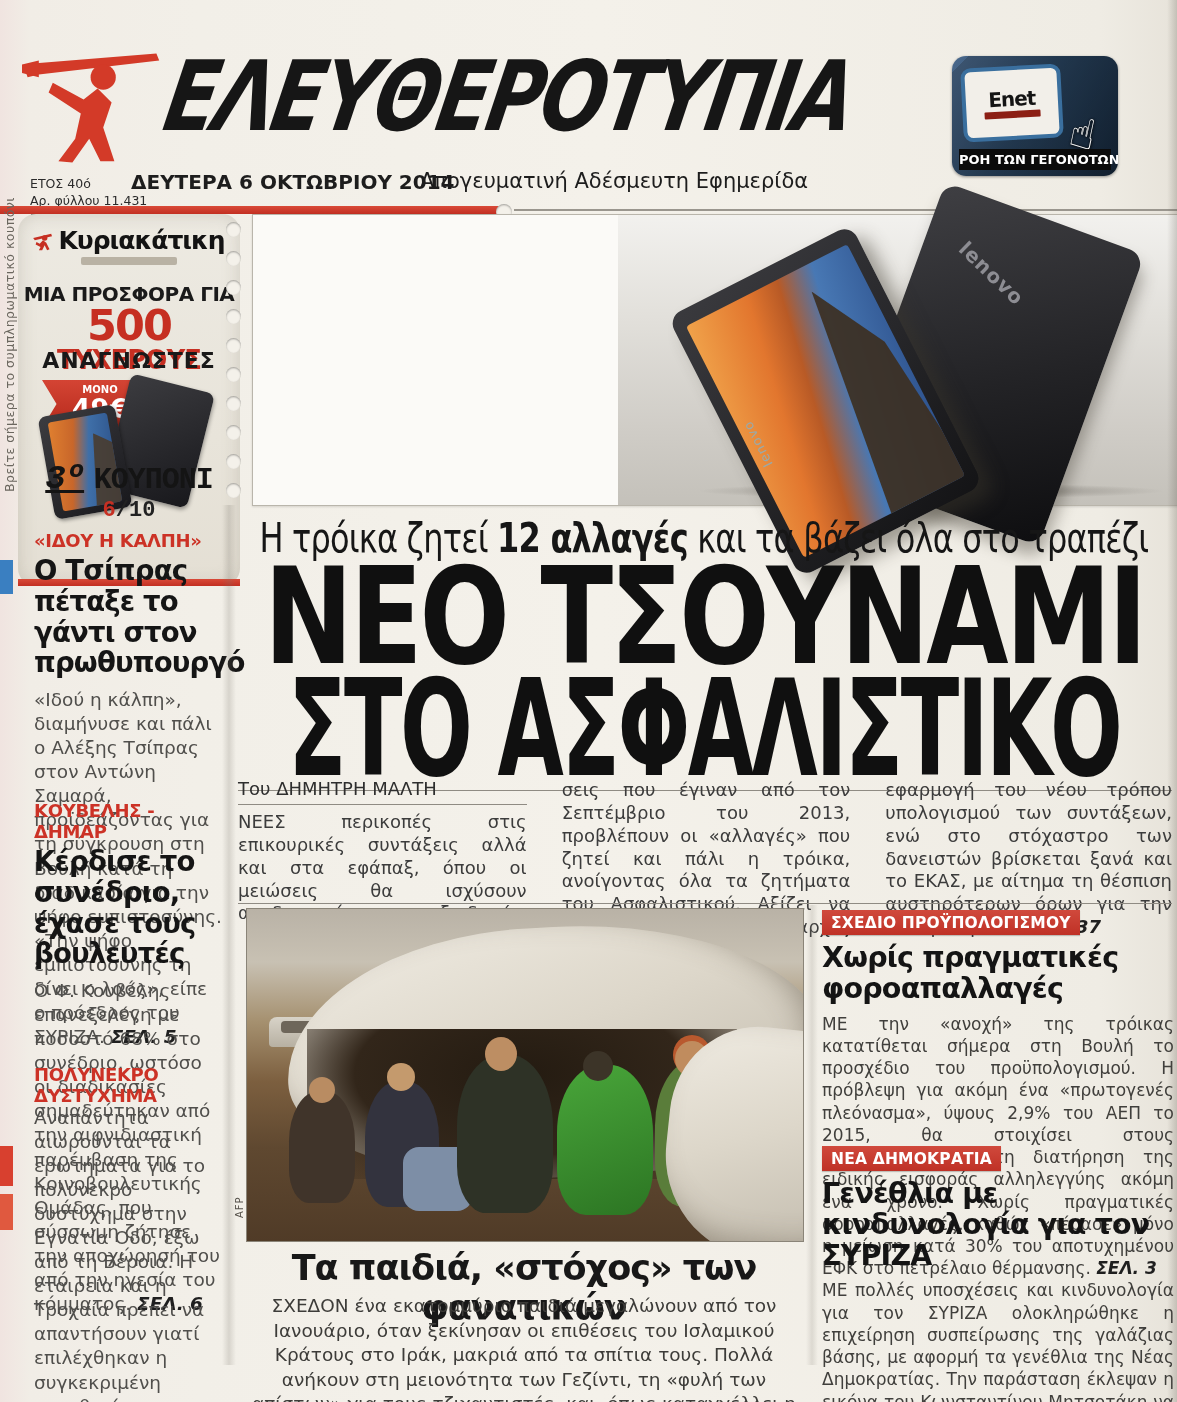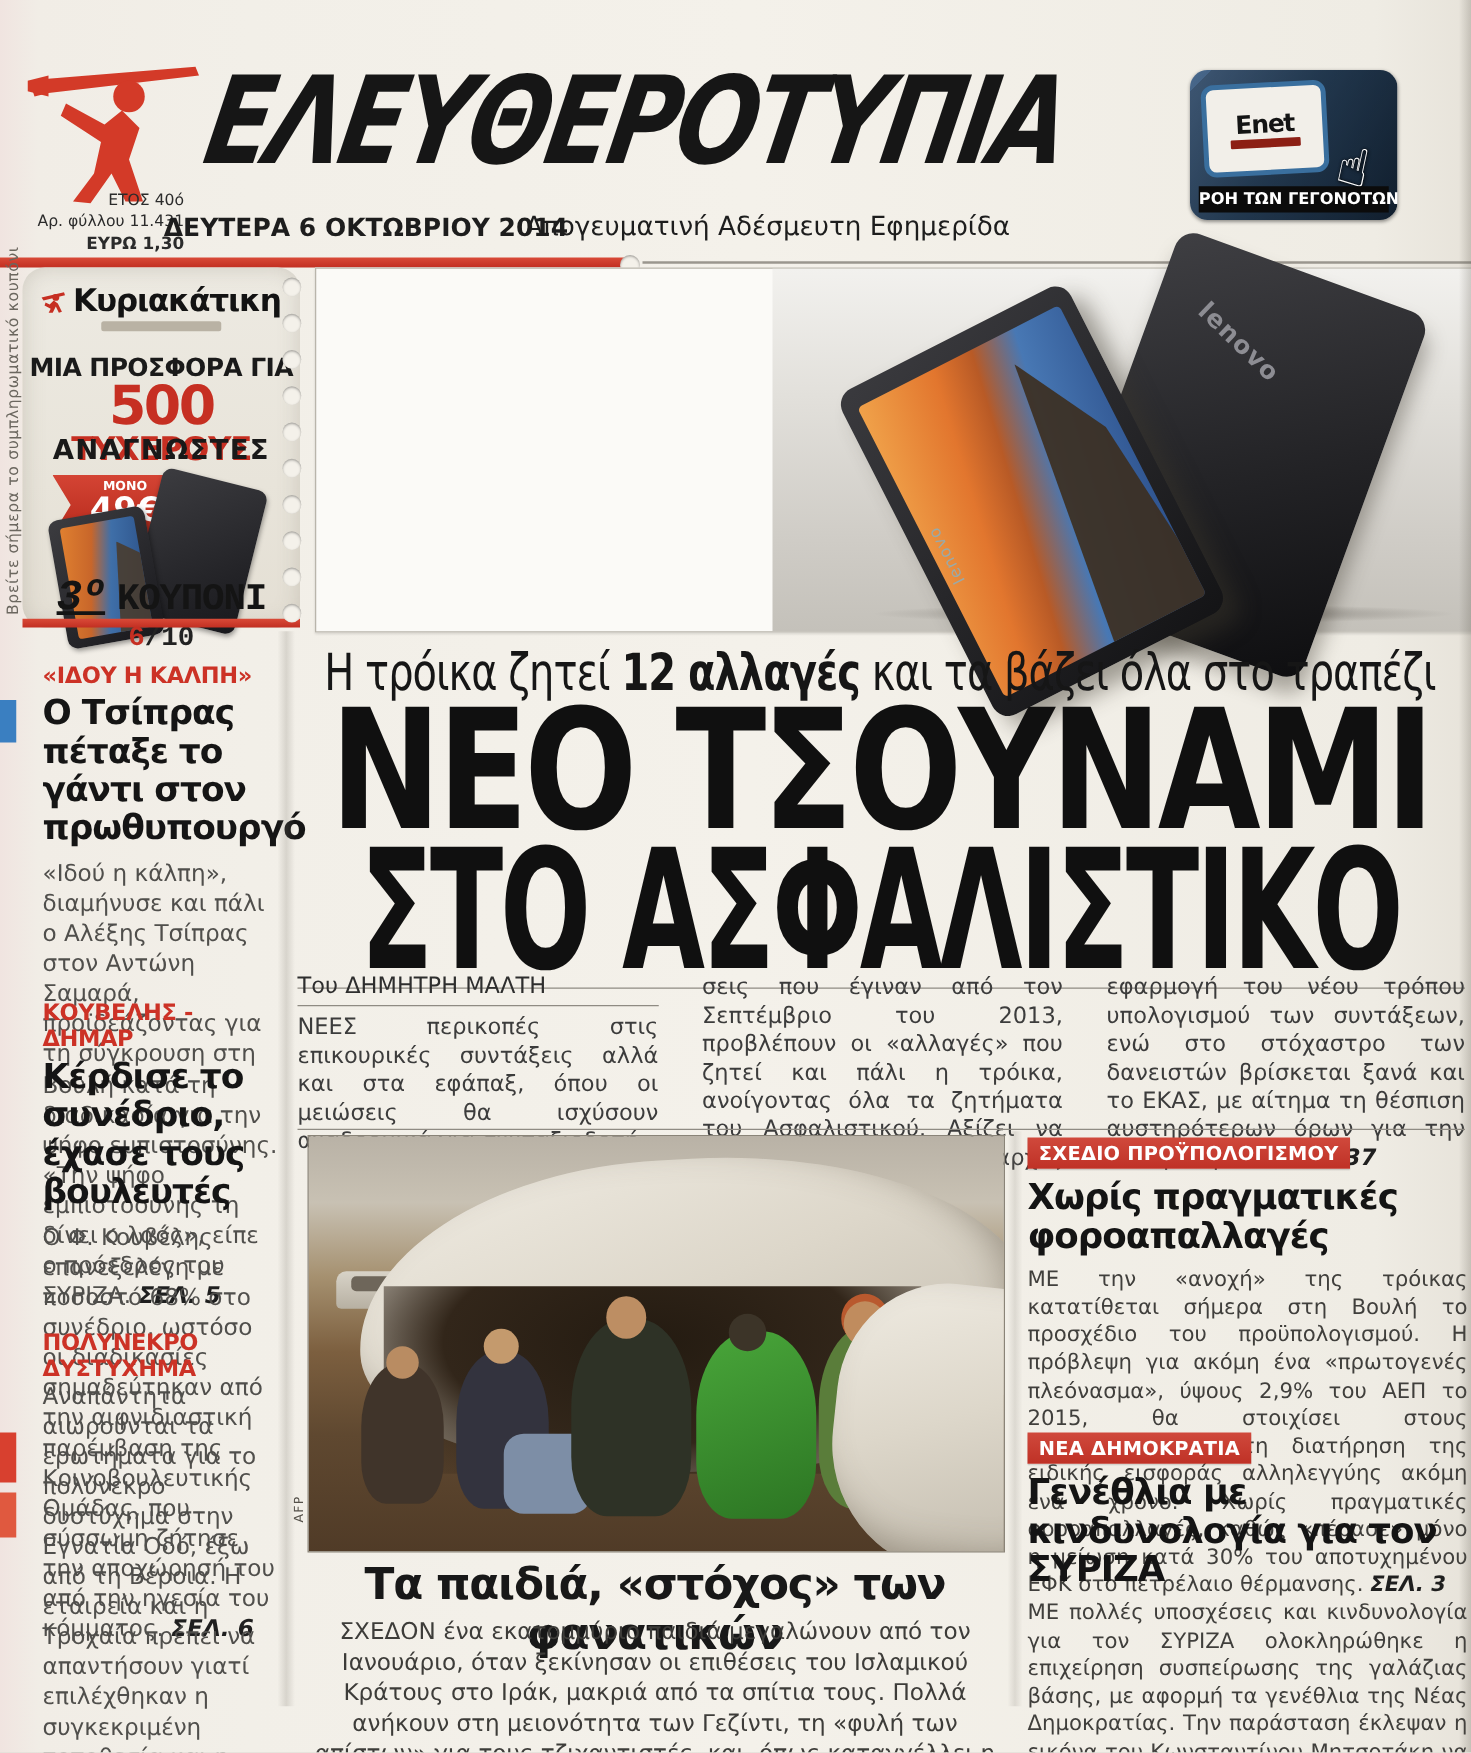--- a/index.html
+++ b/index.html
@@ -151,36 +151,36 @@
 
   <div class="abs enet" style="left:952px;top:56px;width:166px;height:120px;">
     <div class="enet-card">
       <span class="enet-word">Enet</span>
       <span class="enet-sub"></span>
     </div>
     <span class="hand" style="right:22px;bottom:18px;">☝</span>
     <div class="enet-caption">ΡΟΗ ΤΩΝ ΓΕΓΟΝΟΤΩΝ</div>
   </div>
 
-  <div class="abs mast-info" style="left:30px;top:152px;text-align:right;">
+  <div class="abs mast-info" style="left:30px;top:176px;">
     <div>ΕΤΟΣ 40ό</div>
     <div>Αρ. φύλλου 11.431</div>
     <div class="price">ΕΥΡΩ 1,30</div>
   </div>
   <div class="abs mast-date" style="left:131px;top:170px;">ΔΕΥΤΕΡΑ 6 ΟΚΤΩΒΡΙΟΥ 2014</div>
   <div class="abs mast-tagline" style="left:420px;top:169px;">Απογευματινή Αδέσμευτη Εφημερίδα</div>
 
   <div class="abs redbar" style="left:0;top:206px;width:502px;height:8px;"></div>
   <div class="abs grayrule" style="left:514px;top:209px;width:663px;height:2px;"></div>
   <div class="abs dot" style="left:496px;top:204px;width:16px;height:16px;"></div>
   <div class="abs dot" style="left:498px;top:240px;width:15px;height:15px;"></div>
 
   <div class="abs vert-note" style="left:2px;top:228px;height:264px;">Βρείτε σήμερα το συμπληρωματικό κουπόνι</div>
 
-  <div class="abs coupon" style="left:18px;top:214px;width:222px;height:288px;border-radius:18px;">
+  <div class="abs coupon" style="left:18px;top:214px;width:222px;height:372px;border-radius:18px;">
     <div style="position:absolute;left:0;right:0;top:12px;text-align:center;">
       <svg viewBox="0 0 24 22" width="20" height="18" style="vertical-align:-2px;">
         <g fill="#c62f22">
             <polygon points="0,6 22,1 23,4 2,9"></polygon>
             <circle cx="14" cy="6" r="3.4"></circle>
             <path d="M12 9 L8 13 L4 11 L3 14 L9 17 L7 21 L11 21 L14 15 L17 21 L20 20 L16 12 Z"></path>
           </g>
       </svg>
       <span class="kyr-brand">Κυριακάτικη</span>
       <div class="kyr-smudge"></div>

